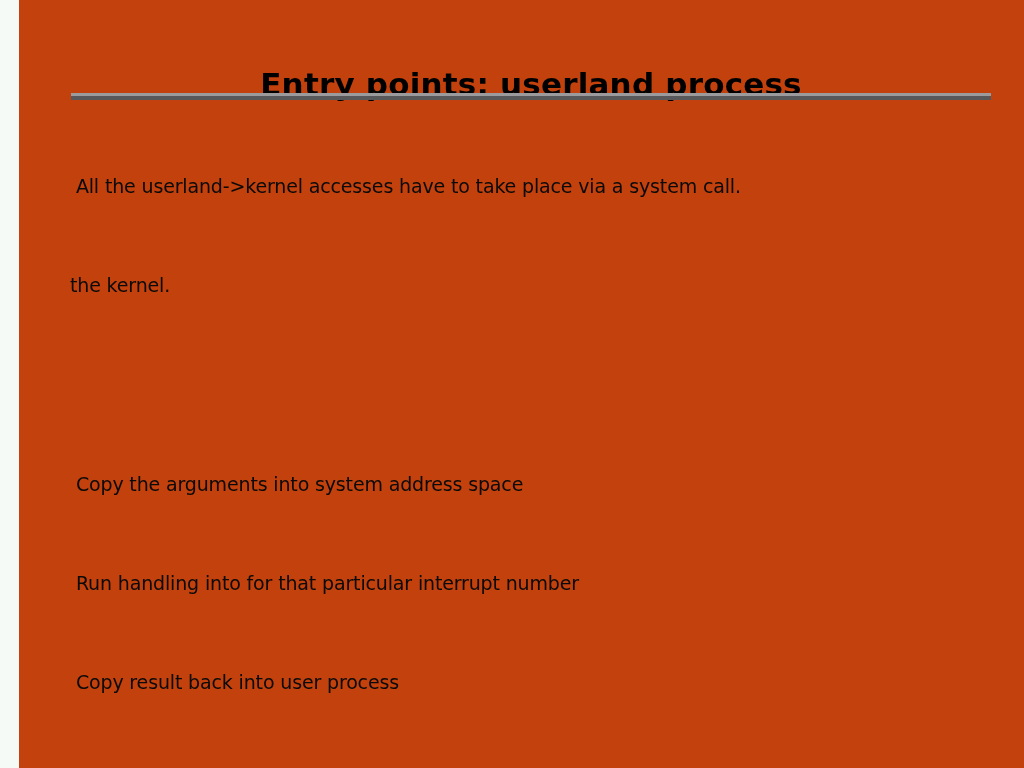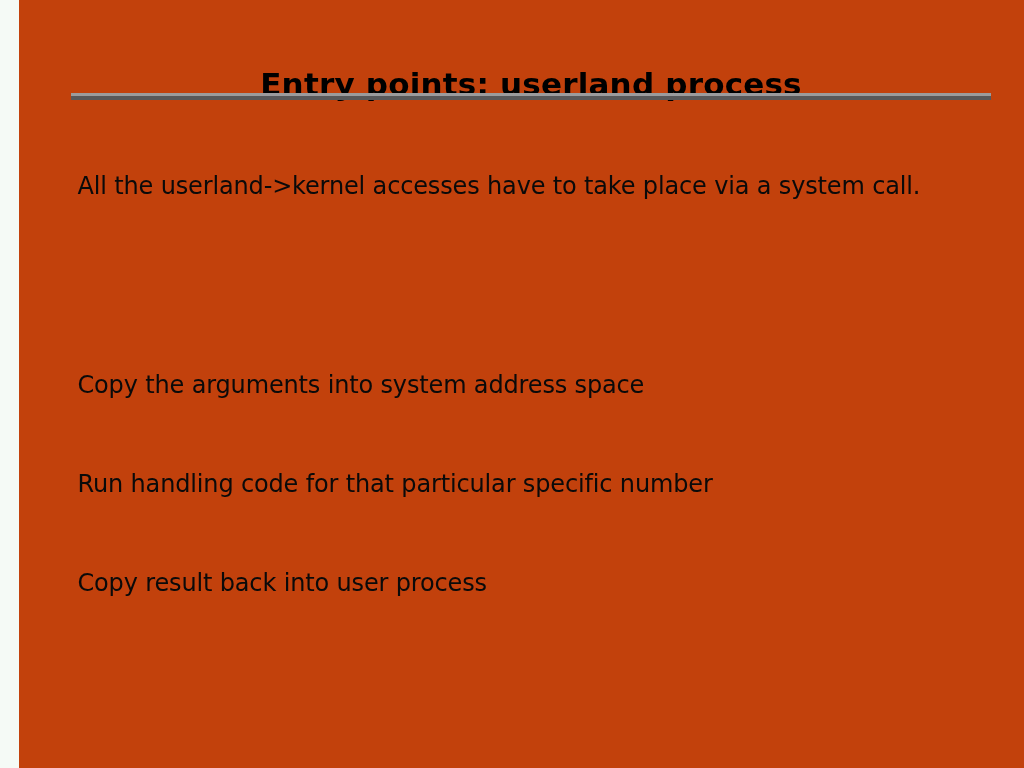--- a/index.html
+++ b/index.html
@@ -68,21 +68,21 @@
   
   .body-area {
     position: absolute;
     top: 104px;
     left: 51px;
     width: 950px;
   }
 
   .para {
     font-family: "DejaVu Sans", sans-serif;
-    font-size: 24px;
+    font-size: 19px;
     line-height: 33px;
     color: #0a0a0a;
     white-space: pre;
     letter-spacing: -0.15px;
   }
 
   .para .line {
     display: block;
     white-space: pre;
   }
@@ -101,24 +101,25 @@
 
   <div class="title-rule">
     <div class="rule-top"></div>
     <div class="rule-bottom"></div>
   </div>
 
   <div class="body-area">
 
     <div class="para">
       <span class="line"> All the userland-&gt;kernel accesses have to take place via a system call.</span>
+      <span class="line">the kernel.</span>
     </div>
 
     <div class="gap-lg spacer"></div>
 
     <div class="para">
       <span class="line"> Copy the arguments into system address space</span>
-      <span class="line"> Run handling code for that particular specific number</span>
+      <span class="line"> Run handling into for that particular interrupt number</span>
       <span class="line"> Copy result back into user process</span>
     </div>
 
   </div>
 </div>
 
 </body></html>

